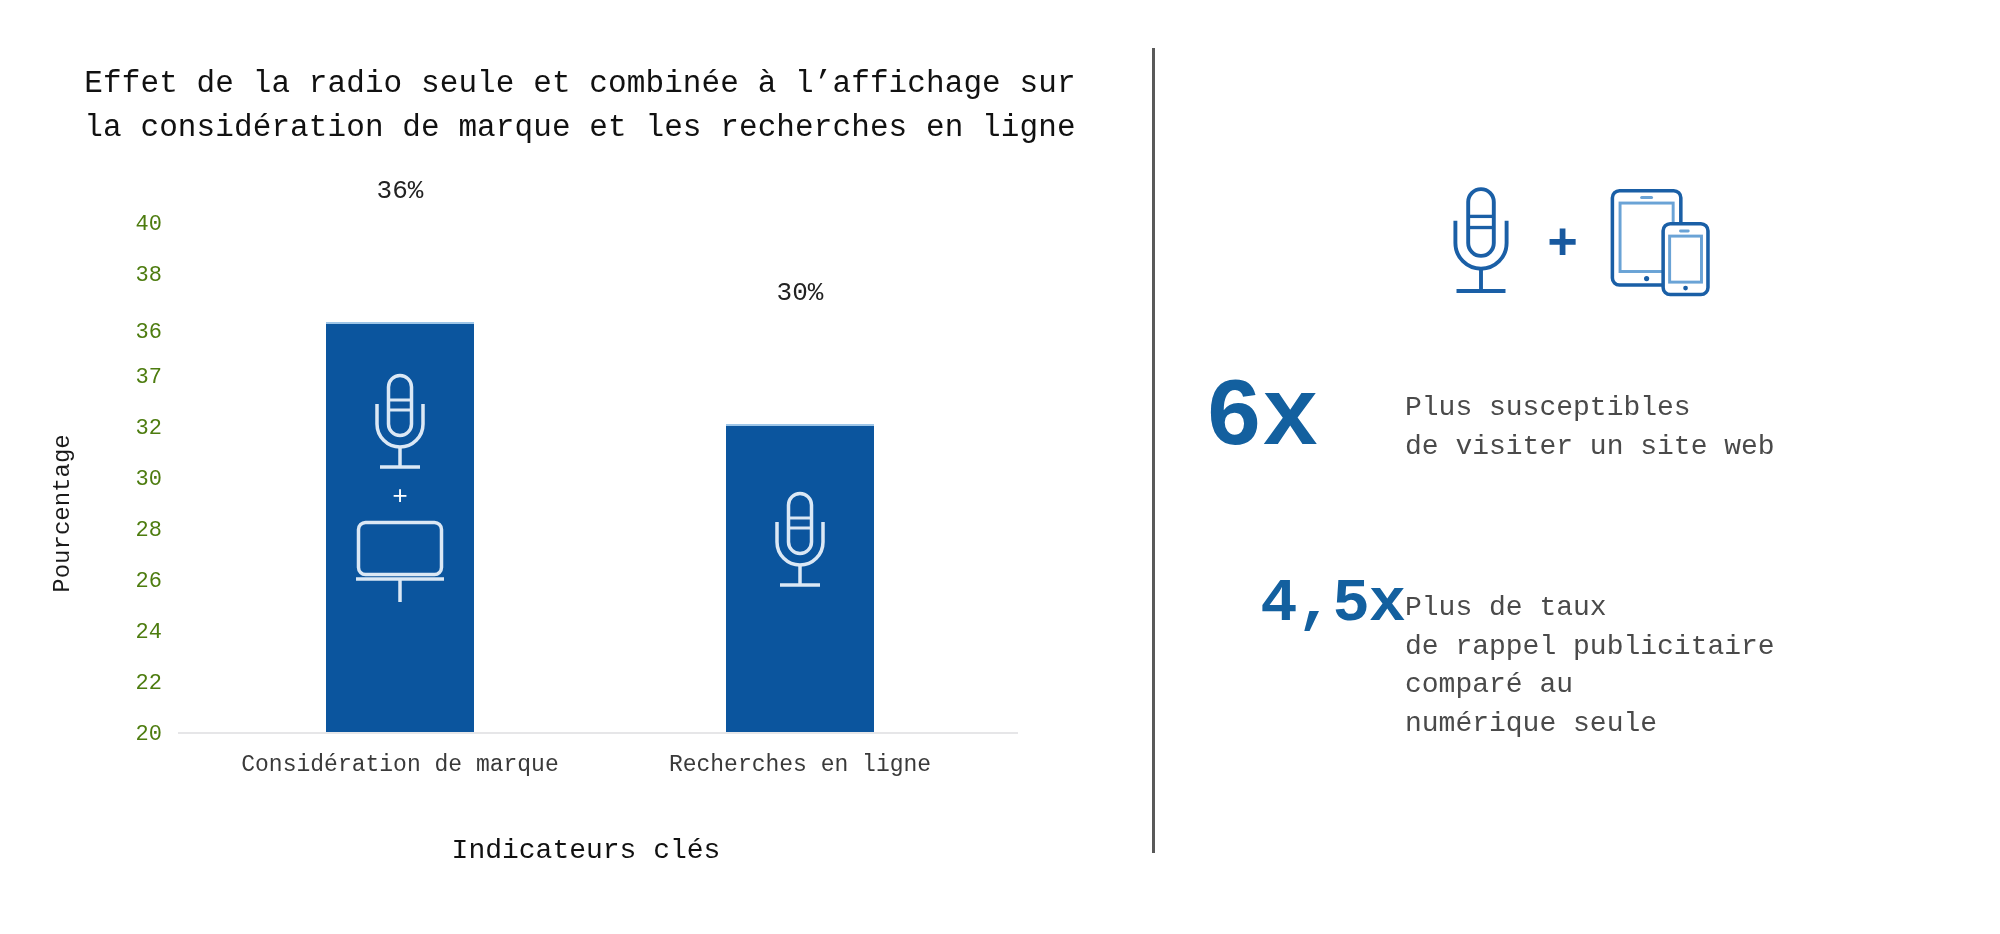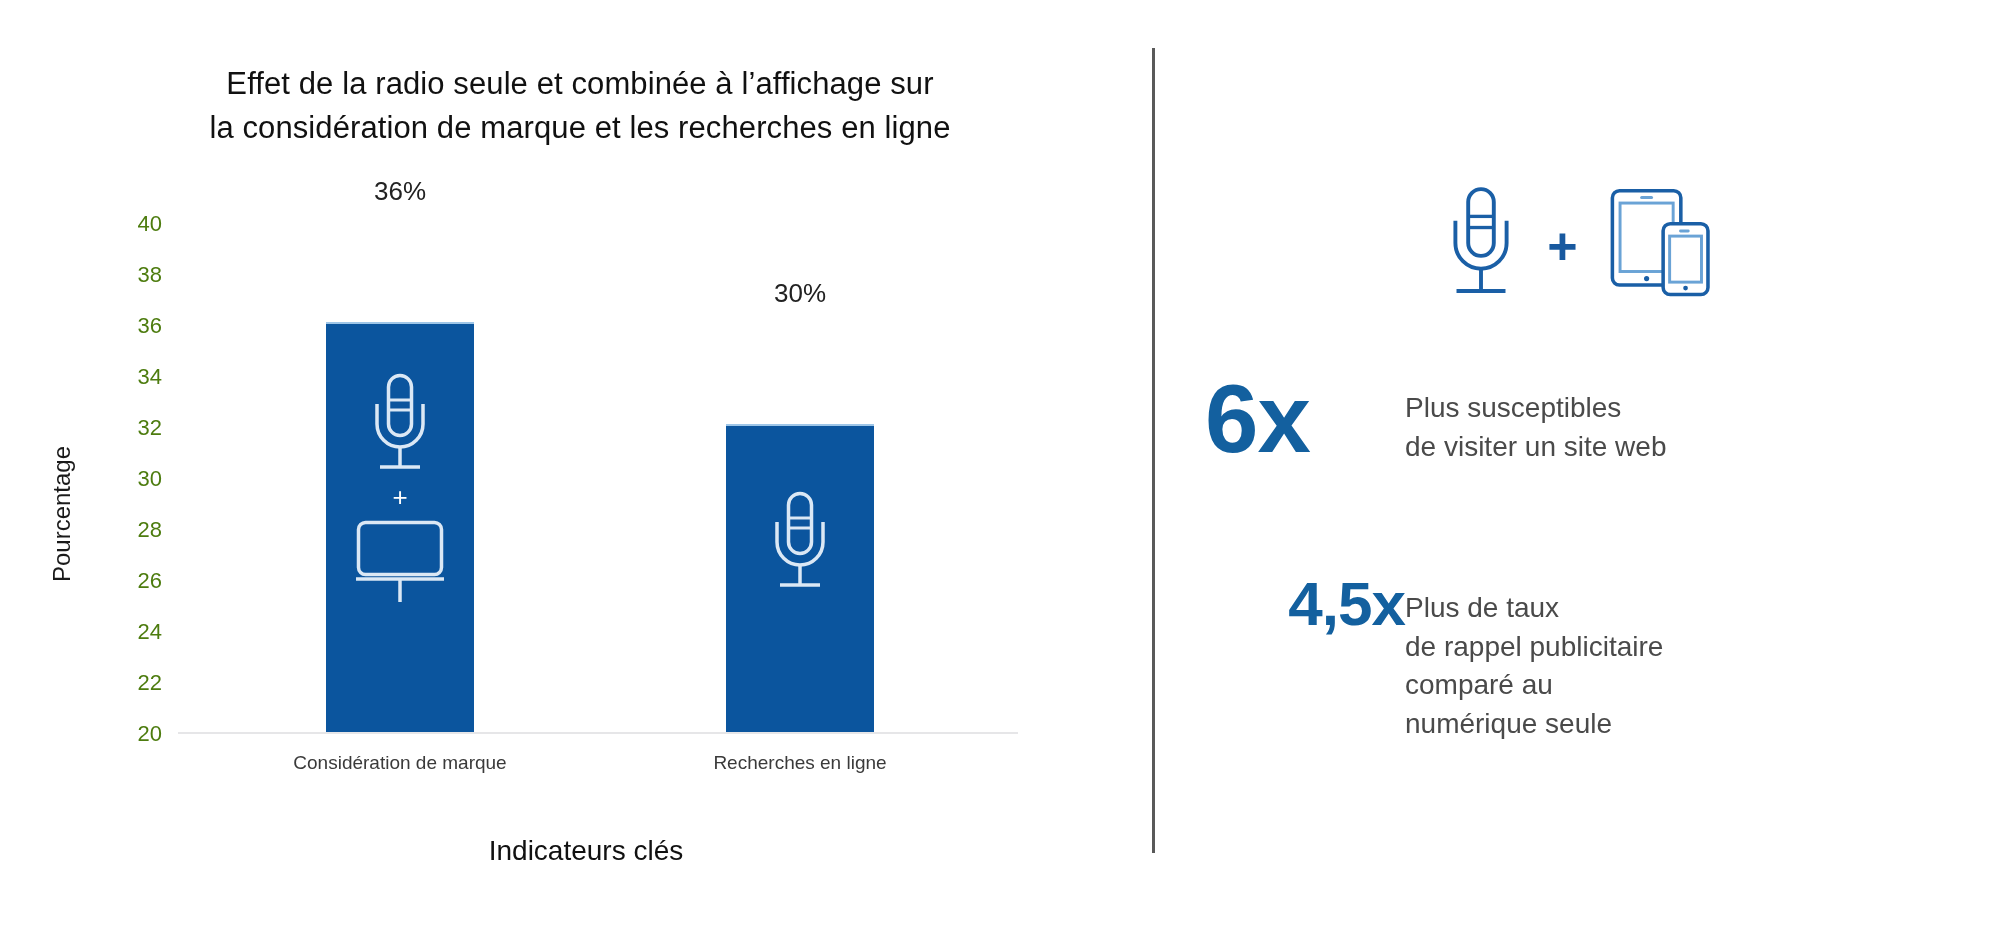--- a/index.html
+++ b/index.html
@@ -12,20 +12,21 @@
     height: 934px;
     font-family: "Liberation Sans", sans-serif;
     color: #1a1a1a;
     overflow: hidden;
   }
   .page {
     position: relative;
     width: 2000px;
     height: 934px;
     background: #ffffff;
+    font-family: Liberation Mono, monospace;
   }
 
   
   .divider {
     position: absolute;
     left: 1152px;
     top: 48px;
     width: 3px;
     height: 805px;
     background: #595959;
@@ -111,21 +112,21 @@
     width: 200px;
     text-align: center;
     font-size: 26px;
     color: #222222;
     transform: translateX(-50%);
   }
   .cat-label {
     position: absolute;
     width: 360px;
     text-align: center;
-    font-size: 19px;
+    font-size: 23px;
     color: #3a3a3a;
     transform: translateX(-50%);
   }
   .xlabel {
     position: absolute;
     left: 166px;
     top: 835px;
     width: 840px;
     text-align: center;
     font-size: 28px;
@@ -222,22 +223,22 @@
       <div>la considération de marque et les recherches en ligne</div>
     </div>
 
     <div class="plot-wrap">
 
       <div class="ylabel">Pourcentage</div>
 
       <div class="yticks">
         <span class="ytick" style="top:0px">40</span>
         <span class="ytick" style="top:51px">38</span>
-        <span class="ytick" style="top:102px">36</span>
-        <span class="ytick" style="top:153px">34</span>
+        <span class="ytick" style="top:108px">36</span>
+        <span class="ytick" style="top:153px">37</span>
         <span class="ytick" style="top:204px">32</span>
         <span class="ytick" style="top:255px">30</span>
         <span class="ytick" style="top:306px">28</span>
         <span class="ytick" style="top:357px">26</span>
         <span class="ytick" style="top:408px">24</span>
         <span class="ytick" style="top:459px">22</span>
         <span class="ytick" style="top:510px">20</span>
       </div>
 
       <div class="plot-area">

